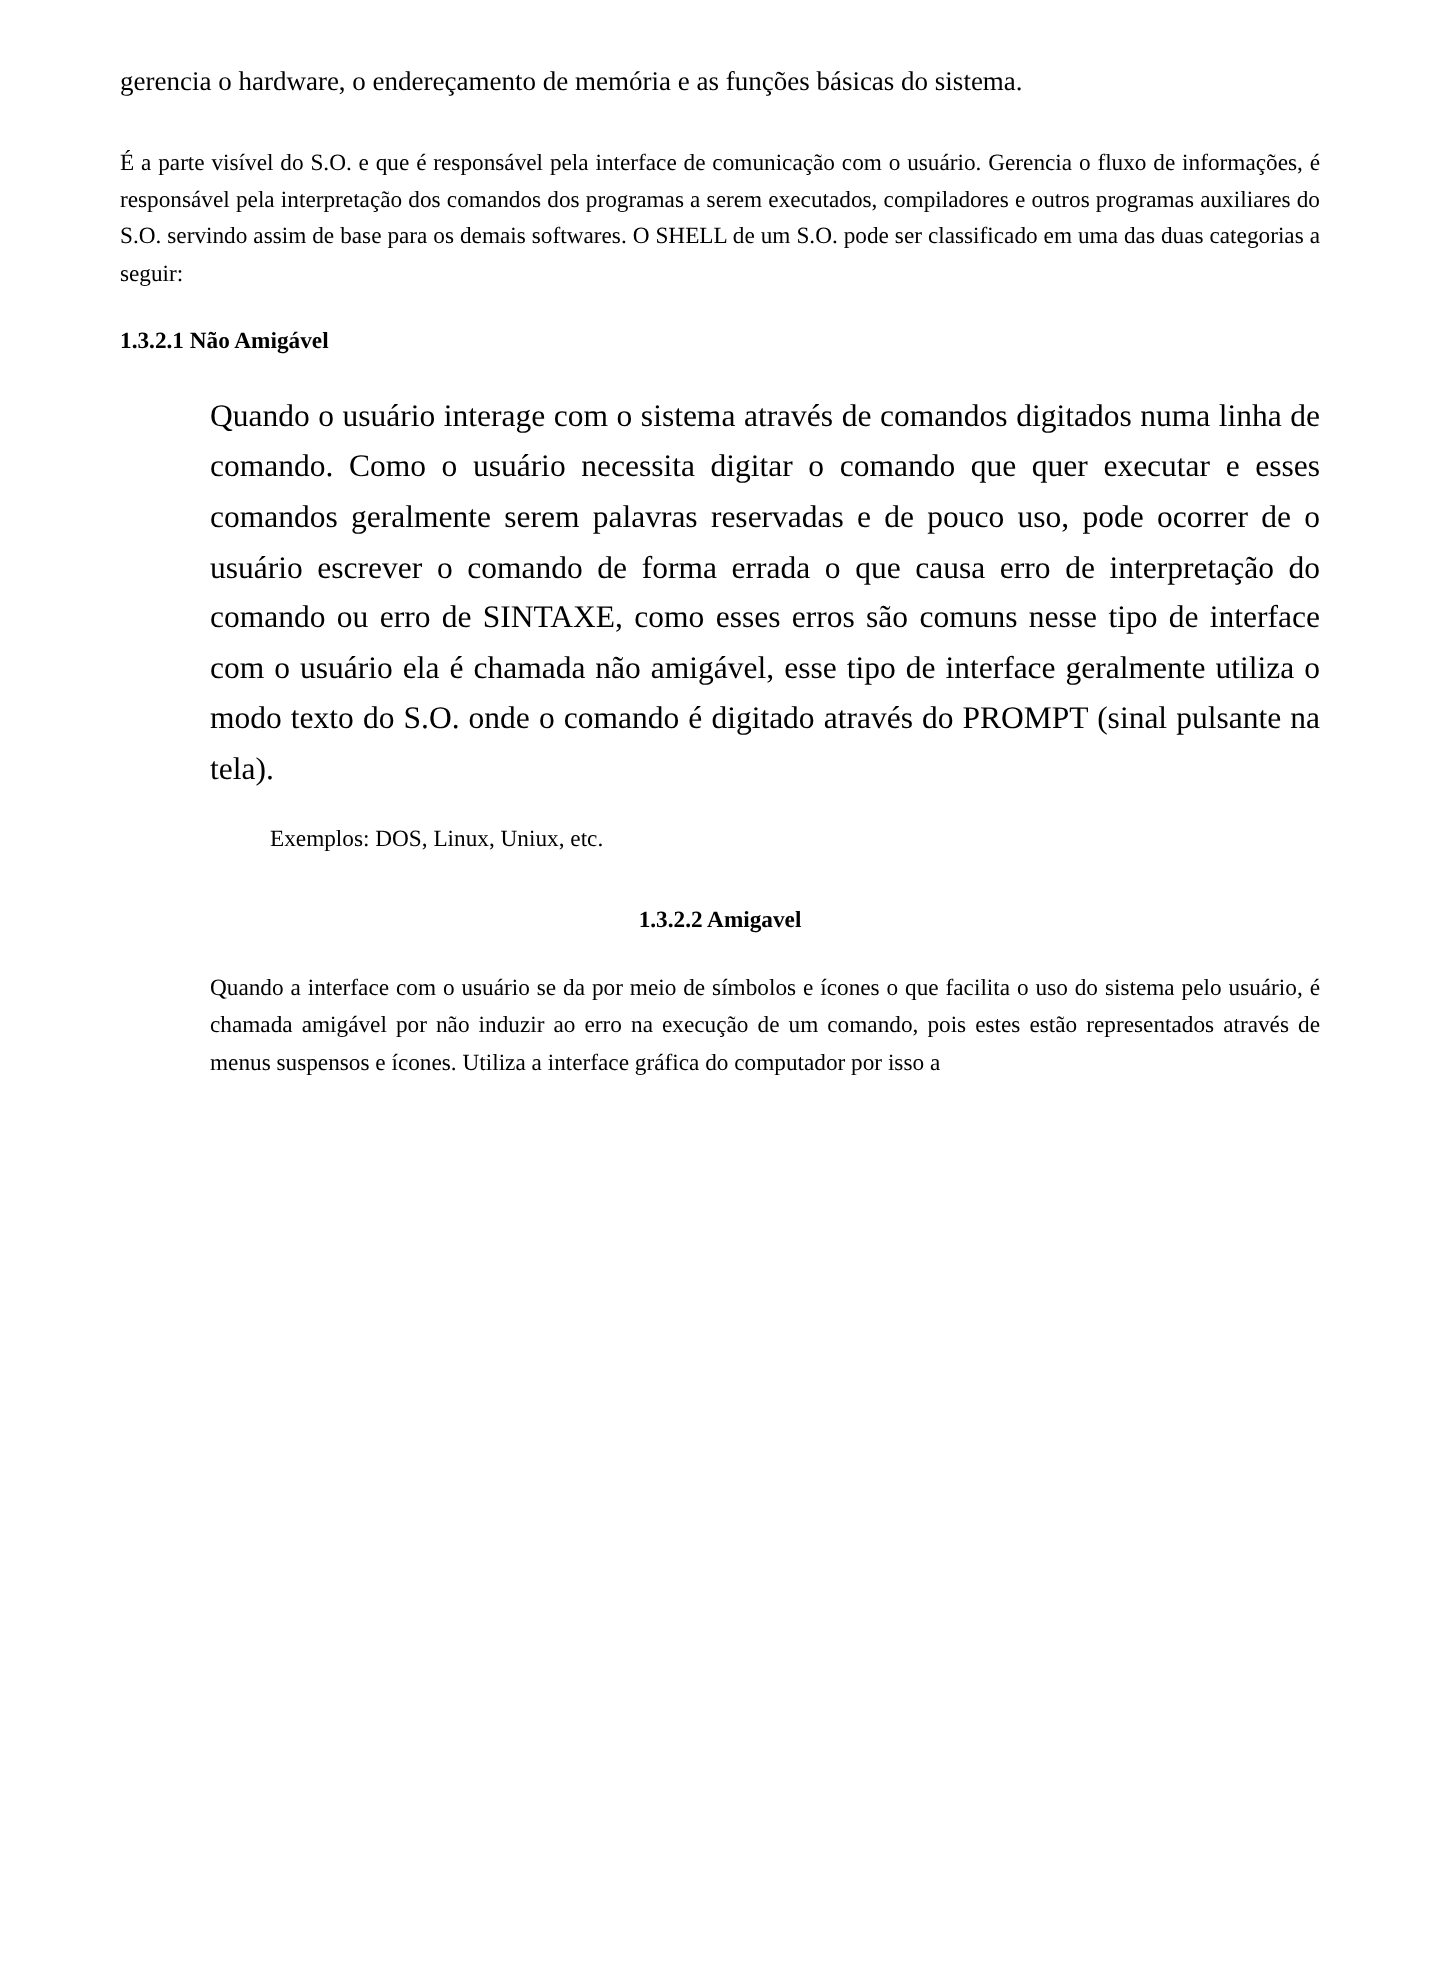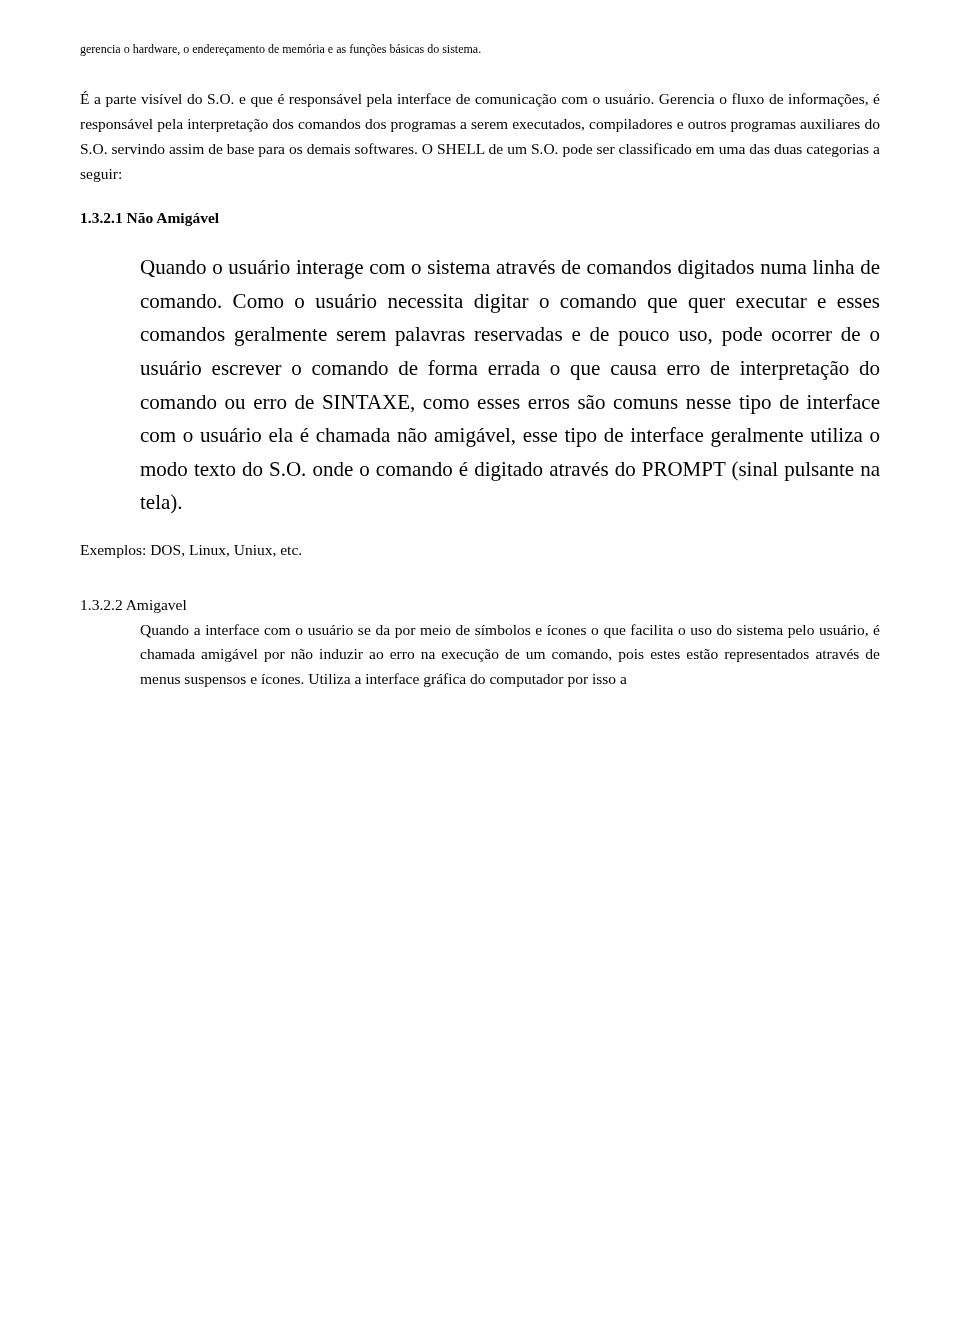--- a/index.html
+++ b/index.html
@@ -19,21 +19,21 @@
       line-height: 1.6;
     }
 
     .document-content {
       width: 100%;
     }
 
     .intro-paragraph {
       text-align: justify;
       margin-bottom: 28px;
-      font-size: 12px;
+      font-size: 18px;
     }
 
     .section-heading {
       font-size: 15.5px;
       font-weight: bold;
       margin-bottom: 20px;
       margin-top: 10px;
     }
 
     .section-body {
@@ -51,28 +51,31 @@
 
     .indented-paragraph {
       text-align: justify;
       font-size: 21px;
       margin-left: 60px;
       margin-bottom: 18px;
     }
 
     .examples-line {
       font-size: 15.5px;
+      margin-left: 100px;
       margin-top: 18px;
       margin-bottom: 30px;
     }
 
     .section-222-heading {
       font-size: 15.5px;
-      font-weight: normal;
+      font-weight: bold;
+      margin-bottom: 20px;
       margin-top: 10px;
+      text-align: center;
     }
 
     .last-paragraph {
       text-align: justify;
       font-size: 15.5px;
       margin-left: 60px;
     }
   </style>
 </head>
 <body>

